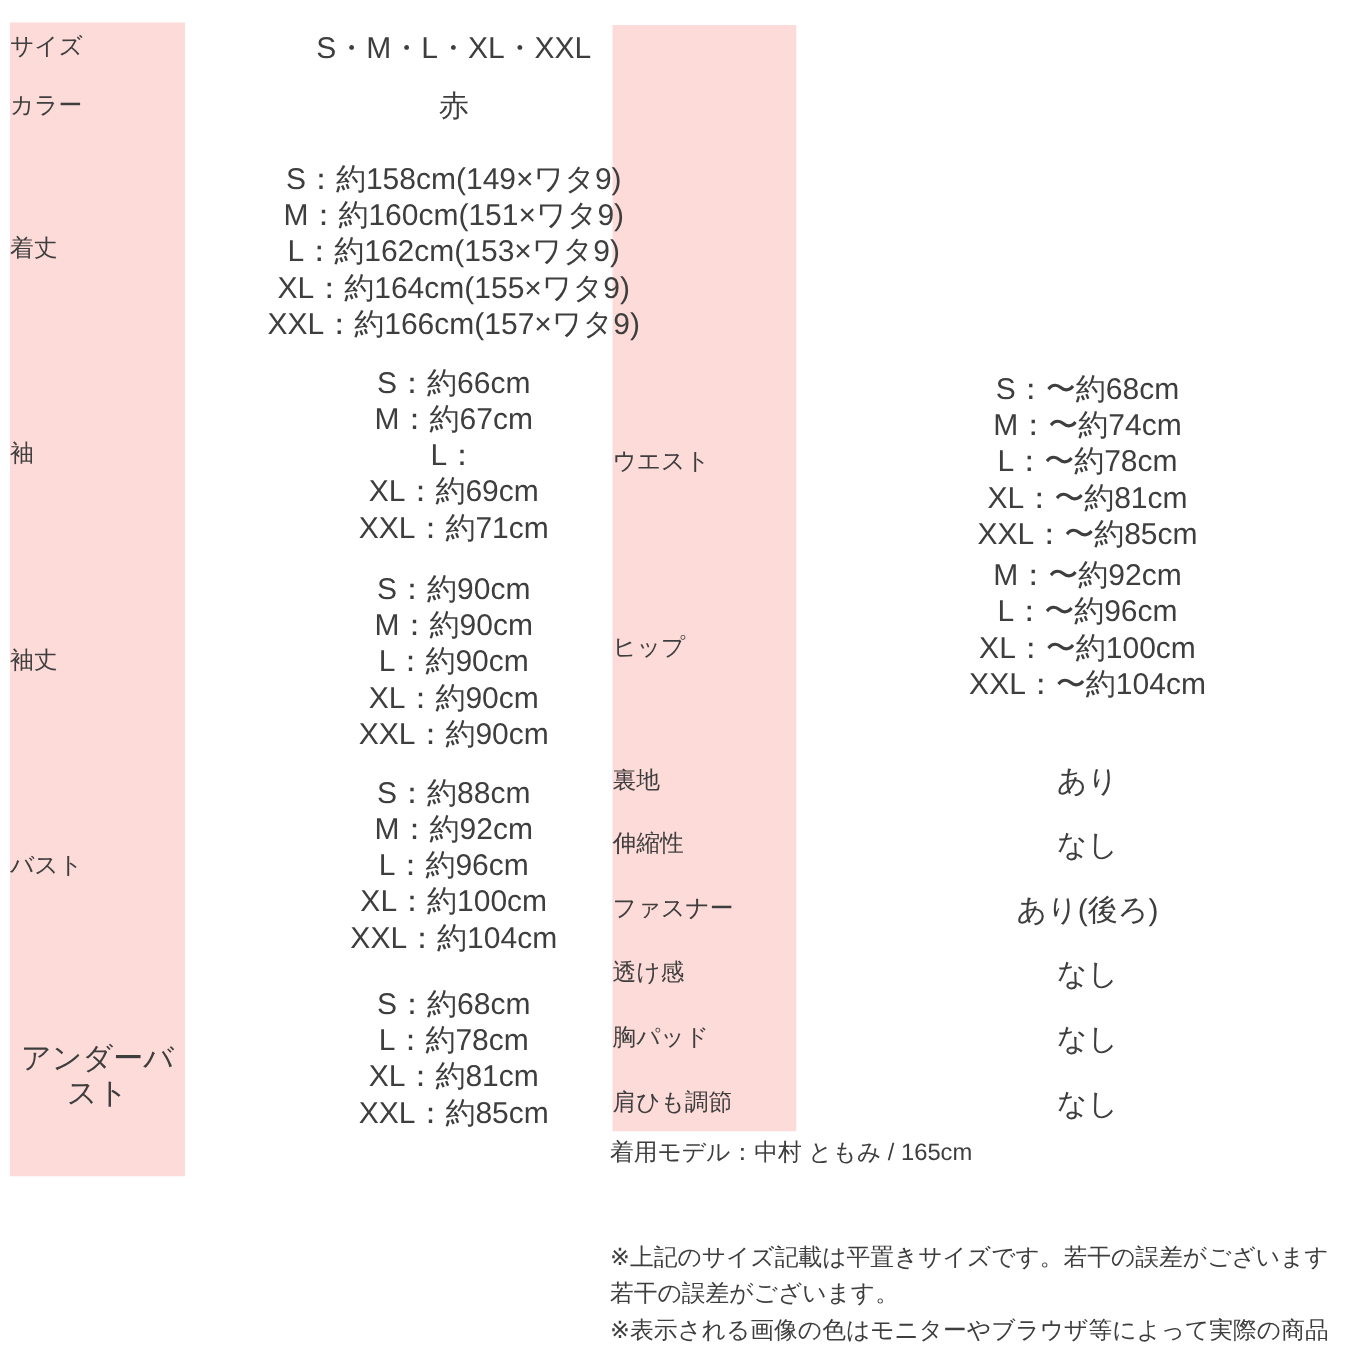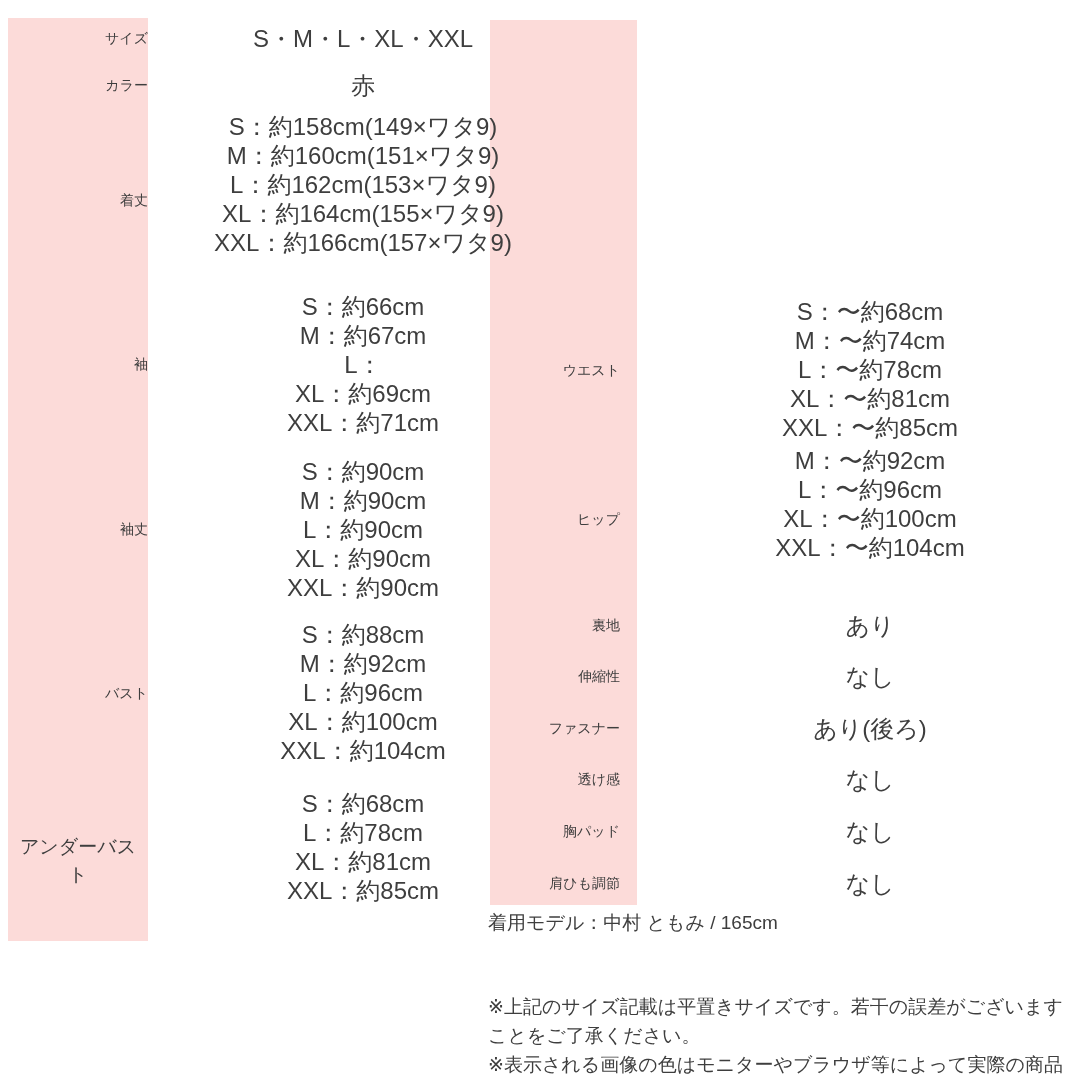--- a/index.html
+++ b/index.html
@@ -3,21 +3,21 @@
 <meta charset="utf-8">
 <style>
   html,body{margin:0;padding:0;background:#ffffff;}
   .page{
     position:relative;width:1080px;height:1080px;background:#ffffff;overflow:hidden;
     font-family:"Liberation Sans","DejaVu Sans",sans-serif;color:#3e3e3e;
   }
   .pink-col{position:absolute;background:#fcdbd9;}
   .pink-left{left:8px;top:18px;width:140px;height:923px;}
   .pink-right{left:490px;top:20px;width:147px;height:885px;}
-  .lbl{position:absolute;text-align:right;font-size:14px;line-height:28px;}
+  .lbl{position:absolute;text-align:left;font-size:19px;line-height:28px;}
   .lbl-l{left:8px;width:140px;}
   .lbl-r{left:490px;width:130px;}
   .lbl-wrap{left:15px;width:126px;}
   .vgrp{position:absolute;text-align:center;font-size:24px;line-height:29px;white-space:nowrap;}
   .v-l{left:155px;width:416px;}
   .v-r{left:640px;width:460px;}
   .vgrp div{white-space:nowrap;}
   .model-line{position:absolute;left:488px;top:908px;font-size:19px;line-height:29px;}
   .notes{position:absolute;left:488px;top:956px;width:592px;font-size:19px;line-height:29px;margin-top:36px;}
 </style>
@@ -28,29 +28,29 @@
 
   <div class="pink-col pink-left"></div>
   <div class="pink-col pink-right"></div>
 
   <div class="lbl lbl-l" style="top:24px">サイズ</div>
   <div class="lbl lbl-l" style="top:71px">カラー</div>
   <div class="lbl lbl-l" style="top:186px">着丈</div>
   <div class="lbl lbl-l" style="top:350px">袖</div>
   <div class="lbl lbl-l" style="top:515px">袖丈</div>
   <div class="lbl lbl-l" style="top:679px">バスト</div>
-  <div class="lbl lbl-wrap" style="position:absolute;top:833px;text-align:center;font-size:19px;line-height:28px;">アンダーバスト</div>
+  <div class="lbl lbl-wrap" style="position:absolute;top:833px;text-align:center;font-size:24px;line-height:28px;">アンダーバスト</div>
 
   <div class="vgrp v-l" style="top:24px">
     <div>S・M・L・XL・XXL</div>
   </div>
   <div class="vgrp v-l" style="top:71px">
     <div>赤</div>
   </div>
-  <div class="vgrp v-l" style="top:112px">
+  <div class="vgrp v-l" style="top:129px">
     <div>S：約158cm(149×ワタ9)</div>
     <div>M：約160cm(151×ワタ9)</div>
     <div>L：約162cm(153×ワタ9)</div>
     <div>XL：約164cm(155×ワタ9)</div>
     <div>XXL：約166cm(157×ワタ9)</div>
   </div>
   <div class="vgrp v-l" style="top:292px">
     <div>S：約66cm</div>
     <div>M：約67cm</div>
     <div>L：</div>
@@ -115,18 +115,18 @@
   <div class="vgrp v-r" style="top:817px">
     <div>なし</div>
   </div>
   <div class="vgrp v-r" style="top:869px">
     <div>なし</div>
   </div>
 
   <div class="model-line">着用モデル：中村 ともみ / 165cm</div>
   <div class="notes">
     <div>※上記のサイズ記載は平置きサイズです。若干の誤差がございます</div>
-    <div>ことをご了承ください。</div>
+    <div>若干の誤差がございます。</div>
     <div>※表示される画像の色はモニターやブラウザ等によって実際の商品</div>
     <div>と若干異なる場合がございます。</div>
   </div>
 
 </div>
 
 </body></html>

